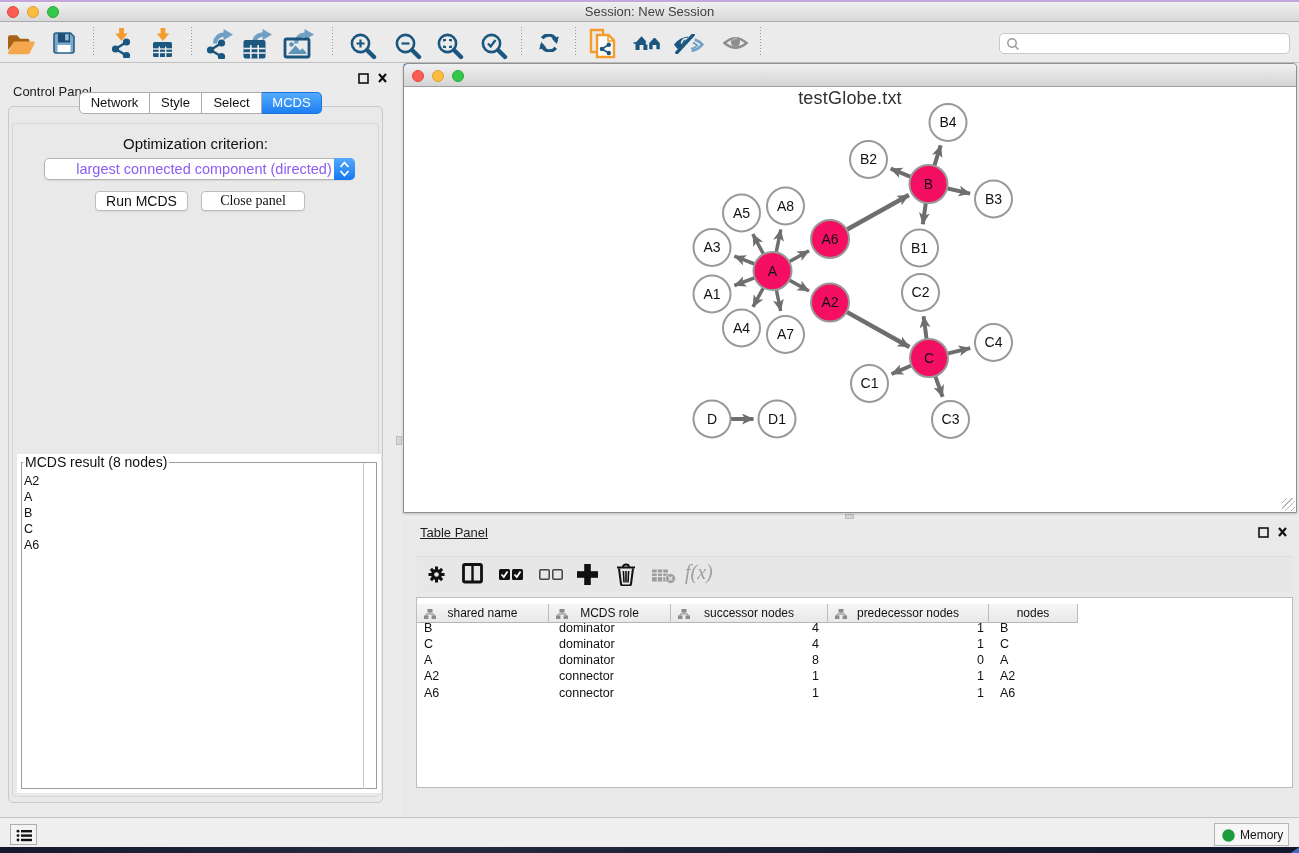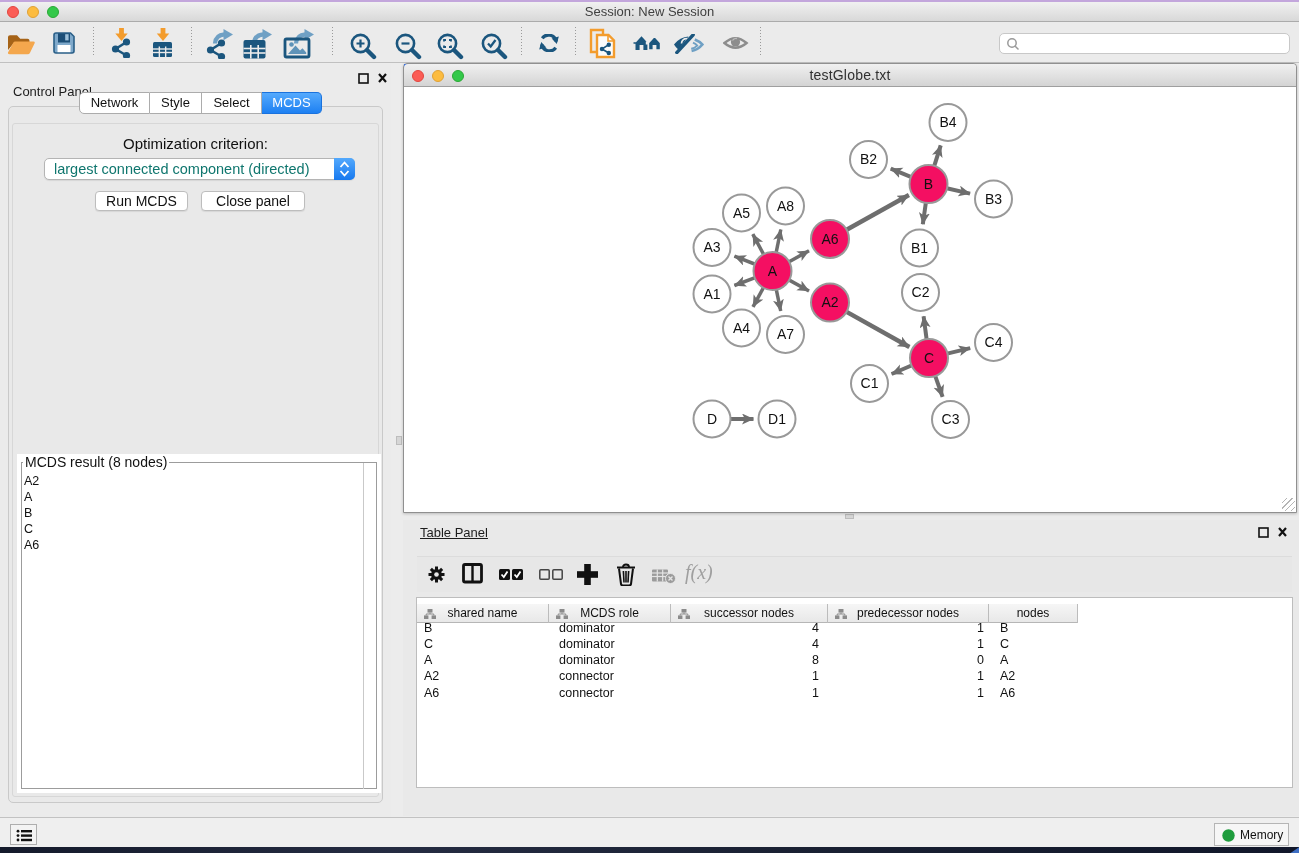--- a/index.html
+++ b/index.html
@@ -30,39 +30,39 @@
   #tabs { position:absolute; left:79px; top:28px; height:22px; display:flex; z-index:5; }
   #tabs .tab { font-size:13px; color:#111; background:#fff; border:1px solid #acacac;
      border-left:none; line-height:20px; text-align:center; padding:0 0; }
   #tabs .tab:first-child { border-left:1px solid #acacac; border-radius:5px 0 0 5px; }
   #tabs .tab:last-child { border-radius:0 5px 5px 0; }
   #tabs .tab.sel { background:linear-gradient(#55aafd,#1d80f2); color:#fff; border-color:#1a72dd; }
   #innerpane { position:absolute; left:12px; top:59px; width:367px; height:674px;
      border:1px solid #d7d7d7; border-radius:3px; }
   #optlabel { position:absolute; left:0; top:71px; width:391px; text-align:center; font-size:15px; color:#111; }
   #combo { position:absolute; left:44px; top:94px; width:311px; height:22px; background:#fff;
-     border:1px solid #b4b4b4; border-radius:5px; font-size:14.5px; color:#0f766e; line-height:20px;
-     padding-left:9px; box-shadow:0 1px 1px rgba(0,0,0,0.08); }
+     border:1px solid #b4b4b4; border-radius:5px; font-size:14.5px; color:#8b5cf6; line-height:20px;
+     padding-left:9px; box-shadow:0 1px 1px rgba(0,0,0,0.08);text-align:center; }
   #combo .stepper { position:absolute; right:-1px; top:-1px; width:21px; height:22px;
      background:linear-gradient(#53a9fd,#1779ef); border-radius:0 5px 5px 0; }
   .btn { position:absolute; height:20px; background:#fff; border:1px solid #bdbdbd; border-radius:4px;
      font-size:14px; color:#111; text-align:center; line-height:18px; box-shadow:0 1px 1px rgba(0,0,0,0.08); }
   #resultbox { position:absolute; left:17px; top:390px; width:364px; height:339px; background:#fff; }
   #fieldset { position:absolute; left:4px; top:8px; width:356px; height:327px; border:1px solid #9c9c9c; }
   #fieldset .legend { position:absolute; left:1px; top:-9px; background:#fff; padding:0 2px;
      font-size:14px; color:#111; }
   #resultlist { position:absolute; left:7px; top:19px; font-size:12.5px; color:#111; line-height:16px; }
   #sbline { position:absolute; right:17px; top:9px; width:1px; height:326px; background:#c9c9c9; }
 
   
   #netwin { left:403px; top:63px; width:894px; height:450px; background:#fff;
      border:1px solid #909090; border-radius:4px 4px 0 0; box-shadow:0 1px 3px rgba(0,0,0,0.2); }
   #nettitle { position:absolute; left:0; top:0; width:100%; height:23px;
      background:linear-gradient(#f0f0f0,#d4d4d4); border-bottom:1px solid #9f9f9f; border-radius:4px 4px 0 0; }
-  #nettitle .title { width:100%; text-align:center; font-size:14px; letter-spacing:0.2px; color:#303030; line-height:23px; }
+  #nettitle .title { width:100%; text-align:center; font-size:18px; letter-spacing:0.2px; color:#303030; line-height:23px;margin-top:23px; }
   #grip { position:absolute; right:1px; bottom:1px; width:13px; height:13px;
      background-image:repeating-linear-gradient(135deg, transparent 0 3px, #b5b5b5 3px 4px); }
 
   
   #tpanel { left:403px; top:520px; width:896px; height:296px; background:#e9e9e9; }
   #tpanel .hdr { position:absolute; left:17px; top:5px; font-size:13px; color:#1d1d1d;text-decoration:underline; }
   #ttoolbar { position:absolute; left:14px; top:36px; width:875px; height:36px; background:#e7e7e7;
      border-top:1px solid #dcdcdc; }
   #ttable { position:absolute; left:13px; top:77px; width:877px; height:191px; background:#fff;
      border:1px solid #bdbdbd; }
@@ -238,21 +238,21 @@
     <div class="tab sel" style="width:60px">MCDS</div>
   </div>
   <div id="optlabel">Optimization criterion:</div>
   <div id="combo">largest connected component (directed)
     <div class="stepper"><svg width="21" height="22">
           <path d="M6.5,9 L10.5,4.5 L14.5,9" fill="none" stroke="#fff" stroke-width="1.8"></path>
           <path d="M6.5,13 L10.5,17.5 L14.5,13" fill="none" stroke="#fff" stroke-width="1.8"></path>
         </svg></div>
   </div>
   <div class="btn" style="left:95px; top:127px; width:93px;">Run MCDS</div>
-  <div class="btn" style="left:201px; top:127px; width:104px;">Close panel</div>
+  <div class="btn" style="left:201px; top:127px; width:104px;font-family:Liberation Serif, serif;">Close panel</div>
   <div id="resultbox">
     <div id="fieldset">
         <div class="legend">MCDS result (8 nodes)</div>
       </div>
     <div id="resultlist">A2<br>A<br>B<br>C<br>A6</div>
     <div id="sbline"></div>
   </div>
 </div>
 
 <div class="abs" style="left:396px;top:436px;width:6px;height:9px;background:#d6d6d6;border:1px solid #bdbdbd;"></div>

